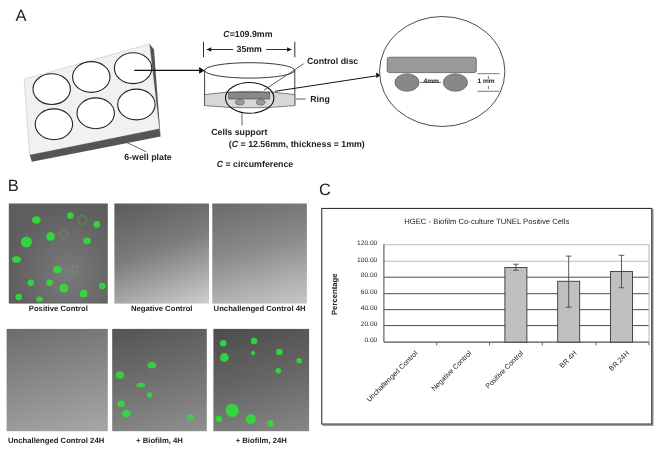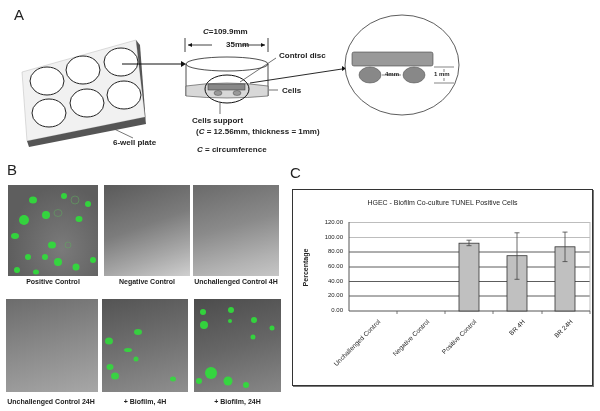--- a/index.html
+++ b/index.html
@@ -75,25 +75,25 @@
     <line x1="434" y1="83" x2="454" y2="83" stroke="#333" stroke-width="0.6"></line>
     <line x1="444" y1="69" x2="444" y2="72" stroke="#333" stroke-width="0.6"></line>
     <line x1="444" y1="78" x2="444" y2="81" stroke="#333" stroke-width="0.6"></line>
   </g>
 </svg>
 
 <div class="abs lbl" style="left:113px; top:138px;">6-well plate</div>
 <div class="abs lbl" style="left:203px; top:27px;">
   <span class="lbl-i">C</span><span>=109.9mm</span>
 </div>
-<div class="abs lbl" style="left:226px; top:40px;">35mm</div>
+<div class="abs lbl" style="left:215px; top:40px;">35mm</div>
 <div class="abs lbl" style="left:279px; top:51px;">Control disc</div>
-<div class="abs lbl" style="left:282px; top:86px;">Cells</div>
+<div class="abs lbl" style="left:282px; top:86px;">Ring</div>
 <div class="abs lbl" style="left:192px; top:116px;">Cells support</div>
-<div class="abs lbl" style="left:196px; top:127px;">
+<div class="abs lbl" style="left:208px; top:127px;">
   <span>(</span><span class="lbl-i">C</span><span> = 12.56mm, thickness = 1mm)</span>
 </div>
 <div class="abs lbl" style="left:197px; top:145px;">
   <span class="lbl-i">C</span><span> = circumference</span>
 </div>
 <div class="abs lbl" style="left:385px; top:71px; font-size:6px;">4mm</div>
 <div class="abs lbl" style="left:434px; top:71px; font-size:6px;">1 mm</div>
 
 <div class="abs panel-letter" style="left:7px; top:161px;">B</div>
 

